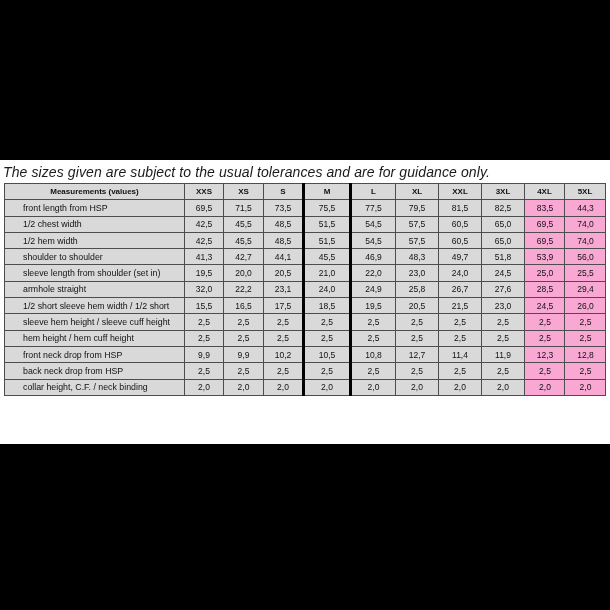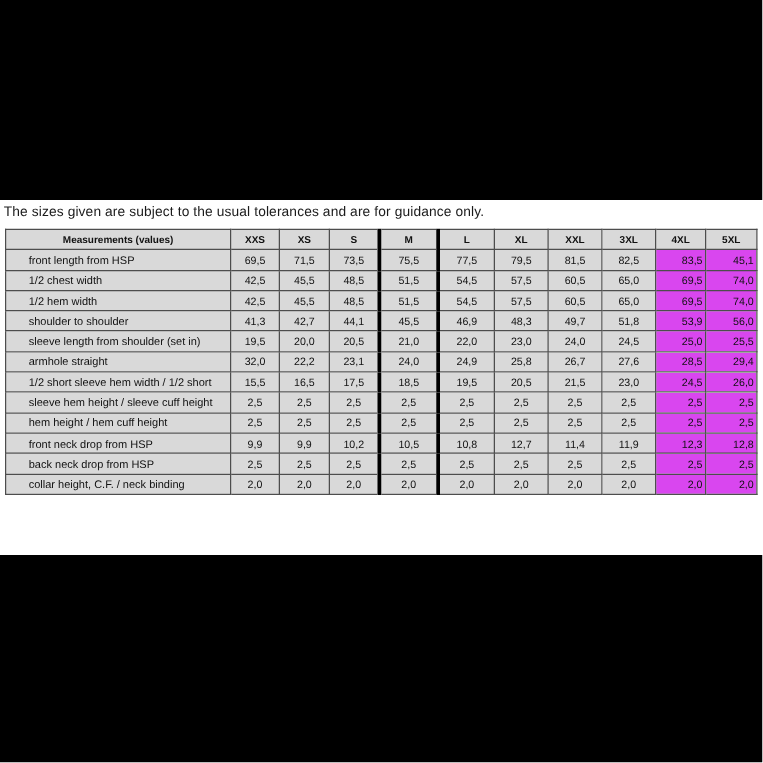--- a/index.html
+++ b/index.html
@@ -15,24 +15,25 @@
     left: 0;
     width: 610px;
     background: #000000;
   }
   .letterbox.top { top: 0; height: 160px; }
   .letterbox.bottom { top: 444px; height: 166px; }
   .tolerance-note {
     position: absolute;
     left: 3px;
     top: 164px;
-    font-size: 11px;
+    font-size: 14px;
     color: #1a1a1a;
     letter-spacing: 0.1px;
     white-space: nowrap;
+    font-style: italic;
   }
   table.size-table {
     position: absolute;
     left: 4px;
     top: 183px;
     width: 601px;
     border-collapse: collapse;
     table-layout: fixed;
   }
   .size-table th, .size-table td {
@@ -44,21 +45,21 @@
     padding: 1px 2px;
     vertical-align: middle;
     overflow: hidden;
     white-space: nowrap;
     font-size: 8.5px;
   }
   .size-table th { text-align: center; font-size: 8px; font-weight: bold; }
   .size-table td.label-cell { text-align: left; padding-left: 18px; font-size: 8.8px; }
   .size-table td.num { text-align: center; }
   .size-table .m-col { border-left: 3px solid #000000; border-right: 3px solid #000000; }
-  .size-table td.white-col { background: #d946ef; text-align: right; padding-left: 3px; }
+  .size-table td.white-col { background: #f9a8d4; text-align: center; padding-left: 3px; }
 </style>
 </head>
 <body>
 
 <div class="letterbox top"></div>
 
 <div class="tolerance-note">The sizes given are subject to the usual tolerances and are for guidance only.</div>
 
 <table class="size-table">
   <colgroup>
@@ -94,21 +95,21 @@
         <td class="label-cell">front length from HSP</td>
         <td class="num">69,5</td>
         <td class="num">71,5</td>
         <td class="num">73,5</td>
         <td class="num m-col">75,5</td>
         <td class="num">77,5</td>
         <td class="num">79,5</td>
         <td class="num">81,5</td>
         <td class="num">82,5</td>
         <td class="num white-col">83,5</td>
-        <td class="num white-col">45,1</td>
+        <td class="num white-col">44,3</td>
       </tr>
       <tr>
         <td class="label-cell">1/2 chest width</td>
         <td class="num">42,5</td>
         <td class="num">45,5</td>
         <td class="num">48,5</td>
         <td class="num m-col">51,5</td>
         <td class="num">54,5</td>
         <td class="num">57,5</td>
         <td class="num">60,5</td>

